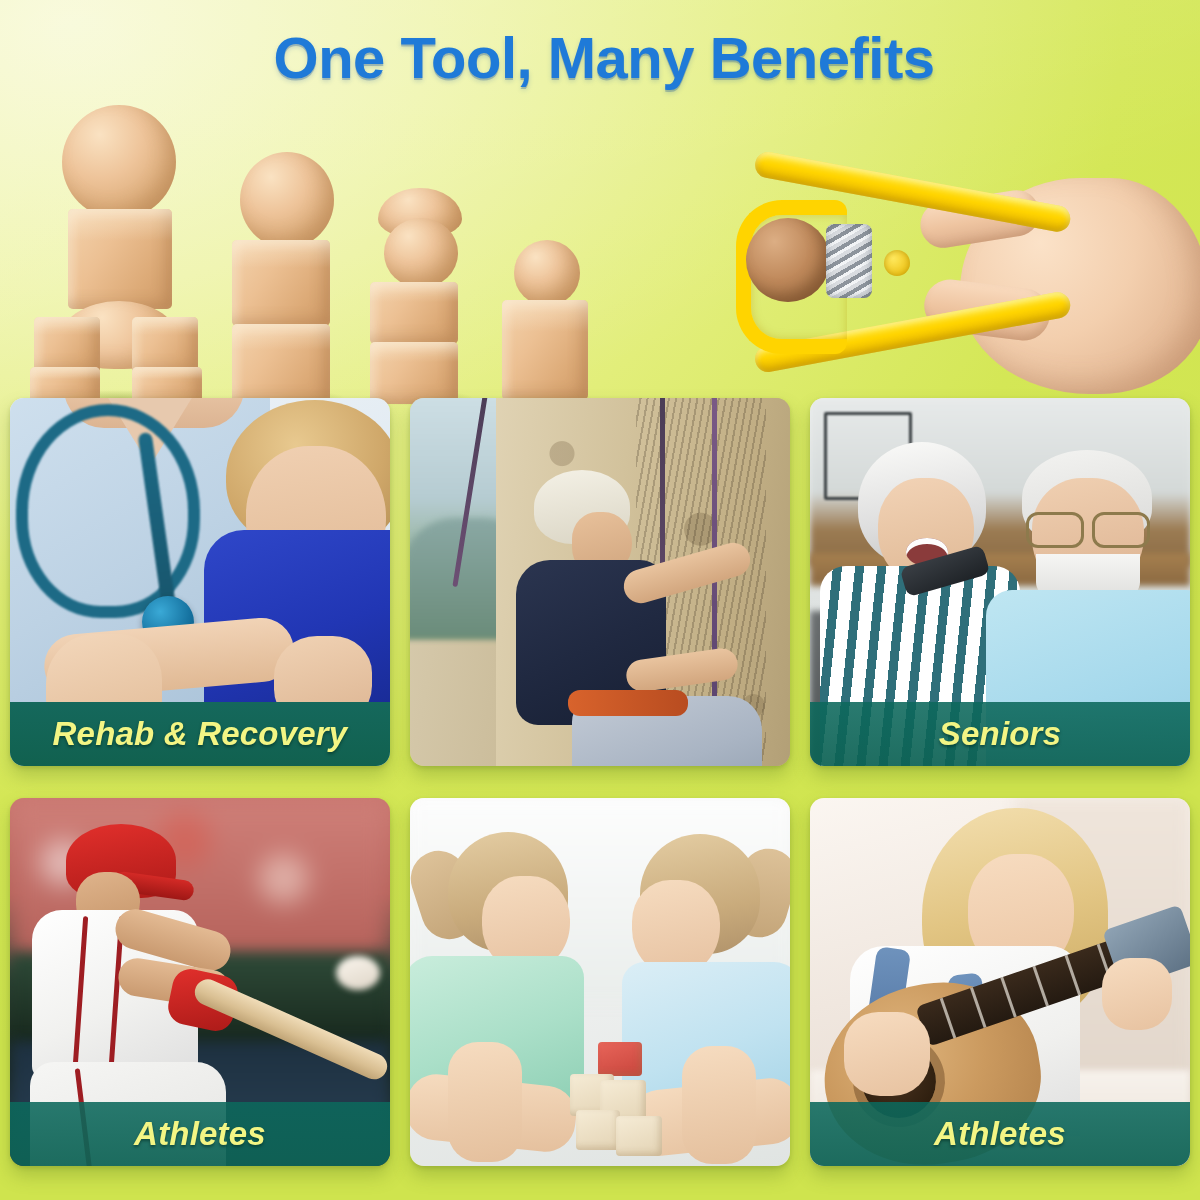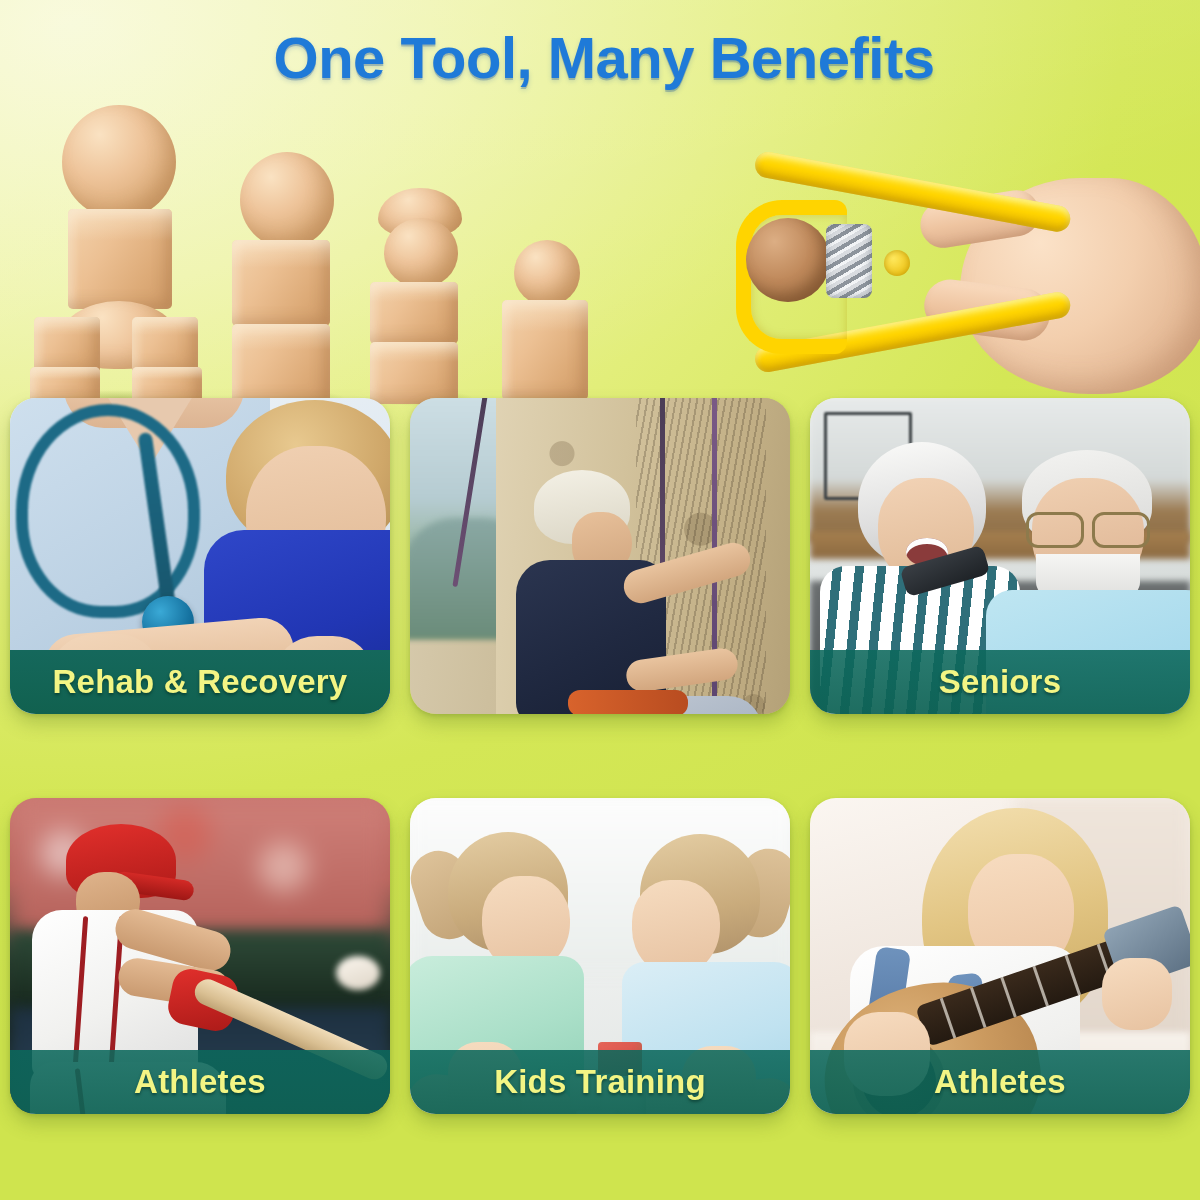--- a/index.html
+++ b/index.html
@@ -84,22 +84,23 @@
     background:repeating-linear-gradient(150deg,#d9dce0 0 4px,#8d949c 4px 8px, #f2f4f6 8px 11px);
     box-shadow:inset 0 0 8px rgba(60,70,80,.45);}
   .pivot{position:absolute;left:154px;top:78px;width:26px;height:26px;border-radius:50%;
     background:radial-gradient(circle at 35% 32%,#ffe95e,#e9b800);box-shadow:inset 0 0 6px rgba(150,115,0,.5);}
 
   
   .grid{position:absolute;left:10px;top:398px;width:1180px;z-index:5;
     display:grid;grid-template-columns:repeat(3,380px);grid-auto-rows:400px;
     column-gap:20px;row-gap:0px;}
   .card{
-    position:relative;width:380px;height:316px;border-radius:26px;overflow:hidden;
+    position:relative;width:380px;height:368px;border-radius:14px;overflow:hidden;
     box-shadow:0 10px 18px rgba(90,120,30,.30), 0 2px 4px rgba(80,110,20,.22);
+    font-style:italic;
   }
   .photo{position:absolute;inset:0;overflow:hidden;}
   .cap{
     position:absolute;left:0;right:0;bottom:0;height:64px;
     background:linear-gradient(180deg, rgba(12,104,92,.88) 0%, rgba(13,98,84,.93) 100%);
     display:flex;align-items:center;justify-content:center;
   }
   .cap.solid{background:linear-gradient(180deg,#15685c 0%,#11614f 100%);}
   .cap span{
     color:#f3f584;font-size:33px;font-weight:bold;letter-spacing:.2px;
@@ -460,23 +461,20 @@
           <div class="leg" style="right:-14px;top:256px;width:170px;height:66px;transform:rotate(-6deg);"></div>
           <div class="leg" style="right:30px;top:218px;width:74px;height:118px;"></div>
         </div>
 
         <div class="blockToy red" style="left:188px;top:244px;width:44px;height:34px;"></div>
         <div class="blockToy" style="left:160px;top:276px;width:44px;height:42px;"></div>
         <div class="blockToy" style="left:190px;top:282px;width:46px;height:44px;"></div>
         <div class="blockToy" style="left:166px;top:312px;width:44px;height:40px;"></div>
         <div class="blockToy" style="left:206px;top:318px;width:46px;height:40px;"></div>
       </div>
-      <div class="cap">
-        <span>Kids Training</span>
-      </div>
     </div>
 
     <div class="card">
       <div class="photo">
         <div class="bg m-bg"></div>
         <div class="sh blur7" style="right:0;top:0;width:46%;height:100%;background:linear-gradient(180deg,#efe5db,#ded2c6);"></div>
         <div class="bed blur3"></div>
         <div class="gHair"></div>
         <div class="gFace"></div>
         <div class="gShirt"></div>

